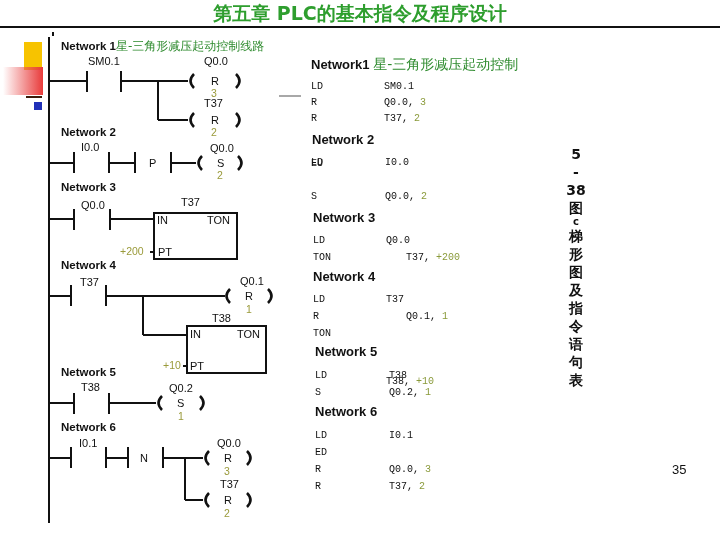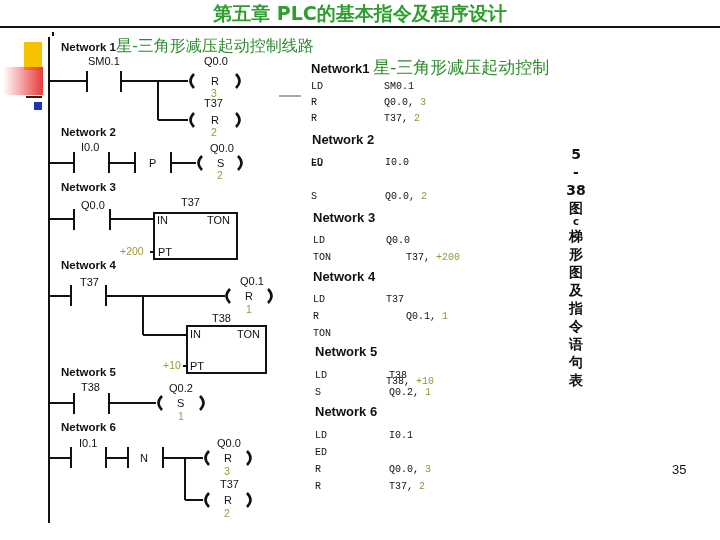--- a/index.html
+++ b/index.html
@@ -8,26 +8,26 @@
   .title-rule { position:absolute; left:0; top:26px; width:720px; height:2px; background:#111; }
   .deco-yellow { position:absolute; left:24px; top:42px; width:18px; height:28px; background:#f7c300; }
   .deco-red { position:absolute; left:3px; top:67px; width:40px; height:28px; background:linear-gradient(90deg, rgba(255,255,255,0.2), #e83a3a); }
   .deco-dark { position:absolute; left:26px; top:96px; width:16px; height:2px; background:#3a1a0a; }
   .deco-blue { position:absolute; left:34px; top:102px; width:8px; height:8px; background:#2030b8; }
   .deco-dot { position:absolute; left:52px; top:32px; width:2px; height:4px; background:#111; }
   .deco-gray { position:absolute; left:279px; top:95px; width:22px; height:2px; background:#a8a8a8; }
   svg.ladder { position:absolute; left:0; top:0; }
   .lbl { position:absolute; font-size:11px; color:#111; line-height:12px; white-space:nowrap; }
   .net { position:absolute; font-size:11.5px; font-weight:bold; color:#111; white-space:nowrap; line-height:14px; }
-  .cn { color:#2e8b2e; font-weight:normal; font-size:16px; font-family:"DejaVu Sans", sans-serif; }
+  .cn { color:#2e8b2e; font-weight:normal; font-size:12px; font-family:"DejaVu Sans", sans-serif; }
   .num { position:absolute; font-size:10.5px; color:#9a9a3a; line-height:11px; }
   .il { position:absolute; font-family:"Liberation Mono", monospace; font-size:10px; color:#111; line-height:16px; white-space:pre; }
   .il .arg { color:#8a9a3a; }
   .inet { position:absolute; font-size:13px; font-weight:bold; color:#111; white-space:nowrap; }
-  .inet .cn { font-size:17px;margin-top:12px; }
+  .inet .cn { font-size:14px;margin-top:12px; }
   .vcaption { position:absolute; left:566px; top:145px; width:20px; font-family:"DejaVu Sans", sans-serif; font-size:14px; font-weight:bold; color:#111; text-align:center; line-height:18px; }
   .vcaption span { display:block; }
   .pagenum { position:absolute; left:672px; top:462px; font-size:13px; color:#111; }
 </style>
 </head>
 <body>
 
 <div class="title">第五章  PLC的基本指令及程序设计</div>
 <div class="title-rule"></div>
 

